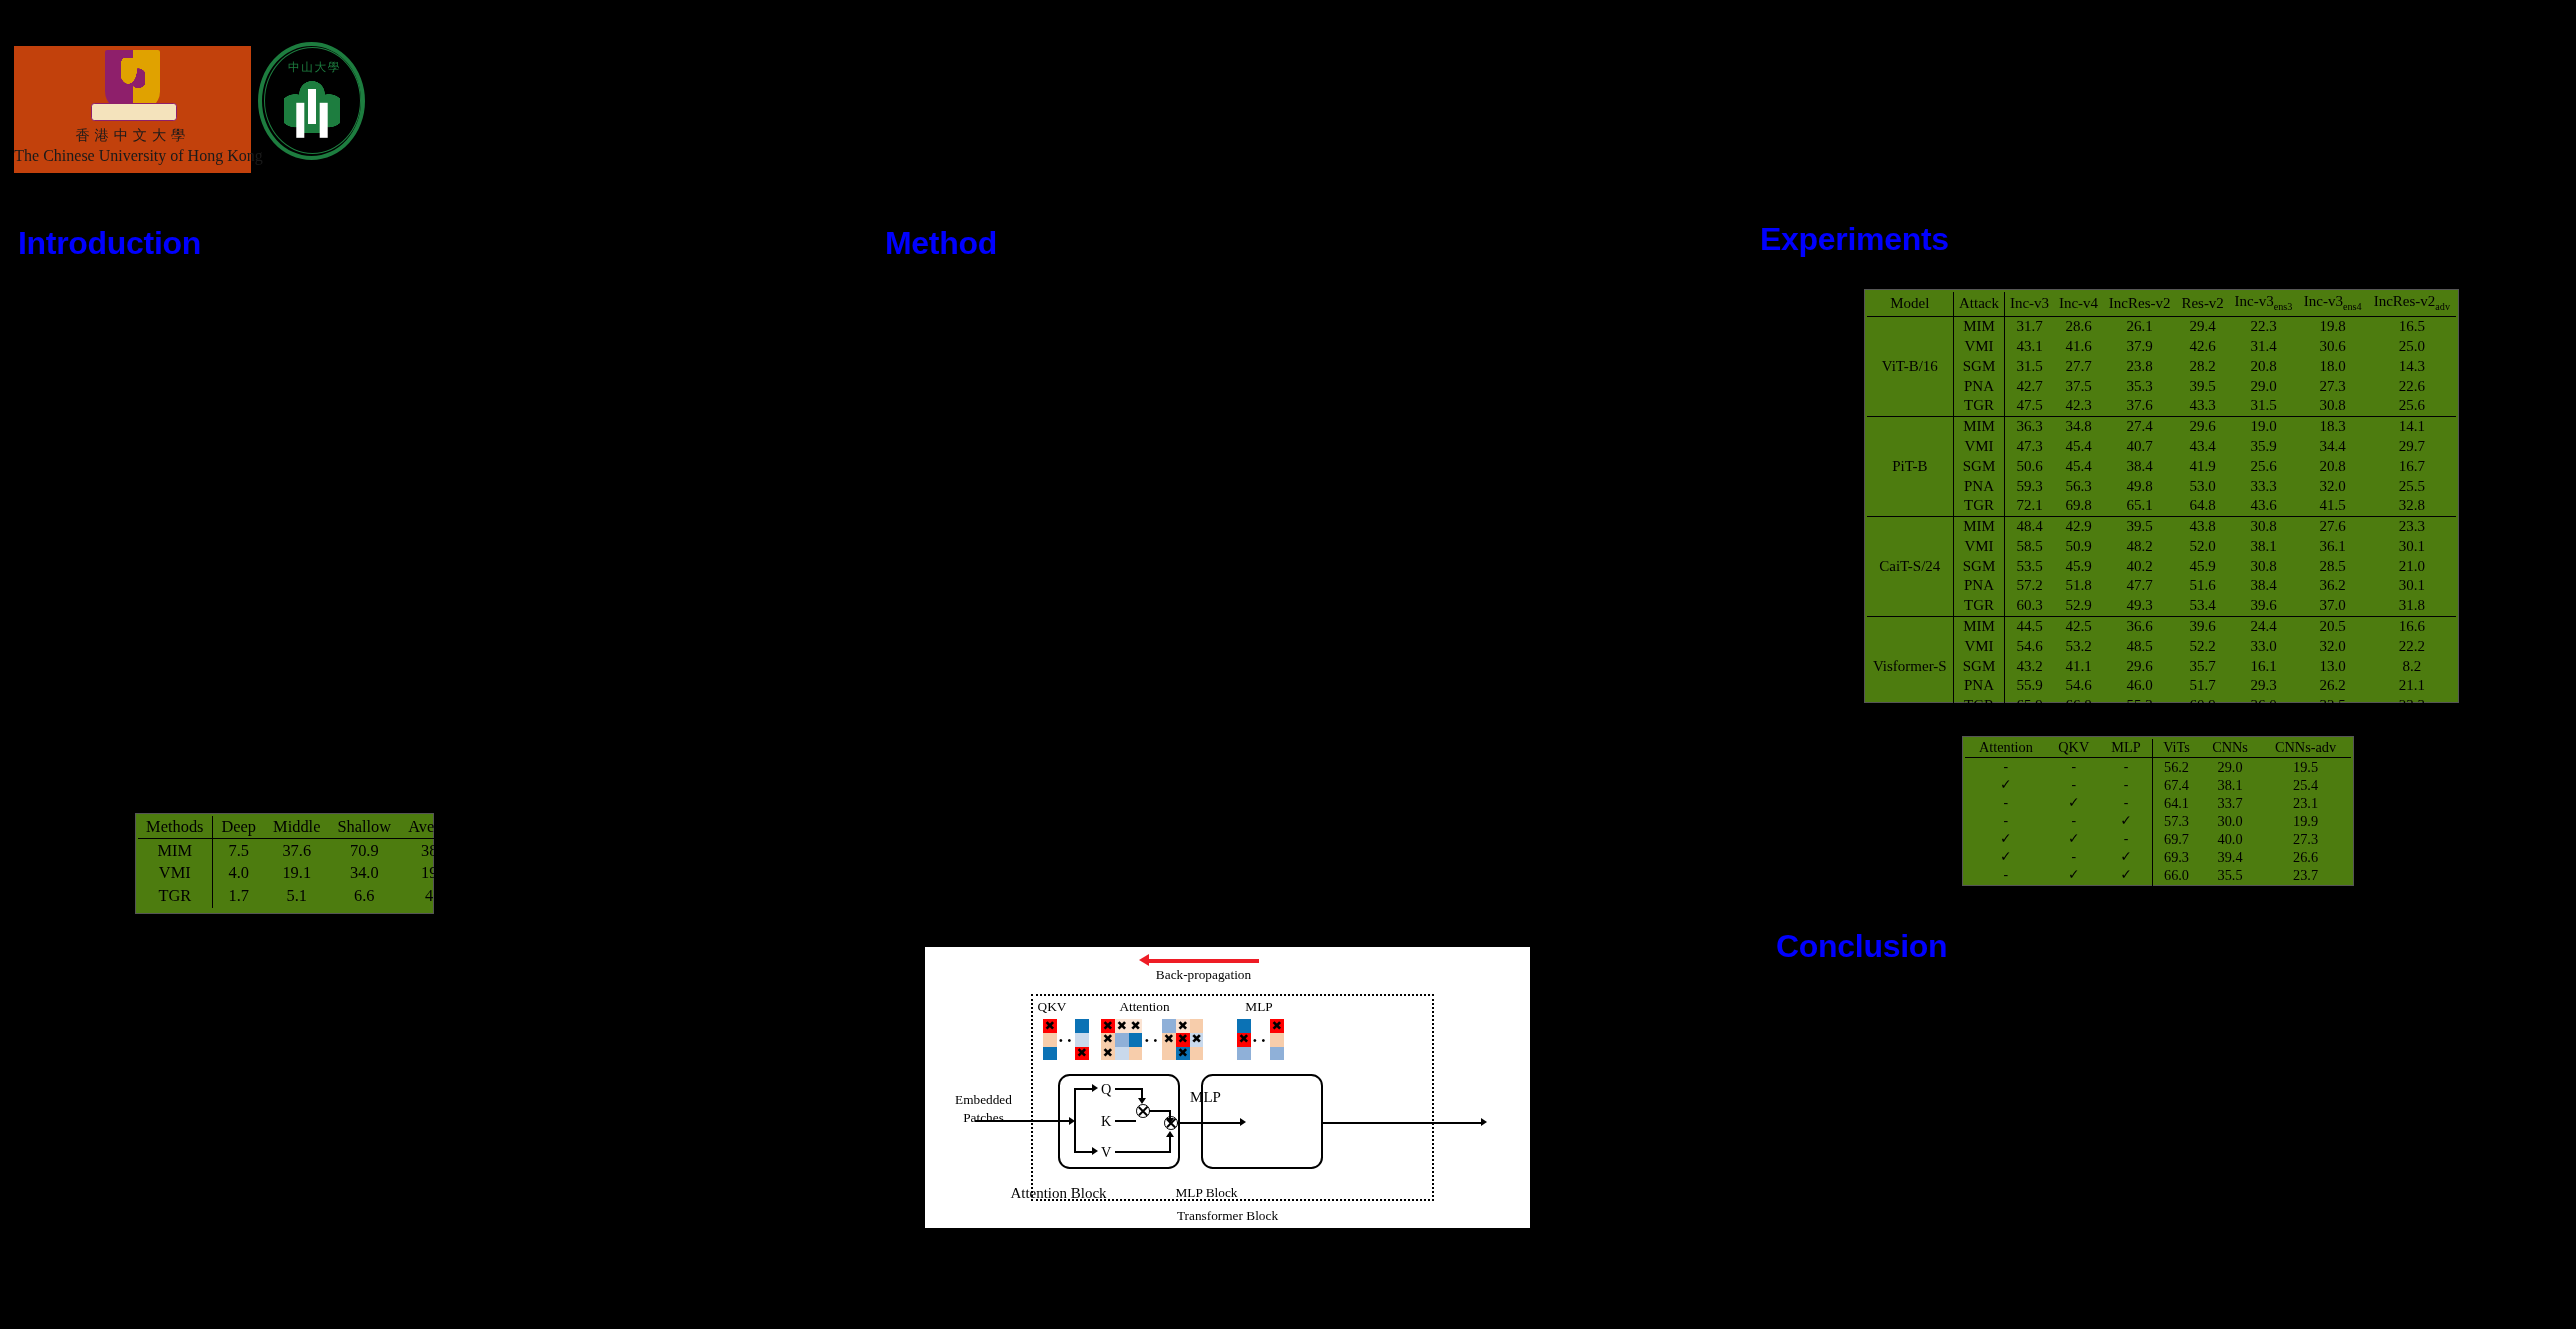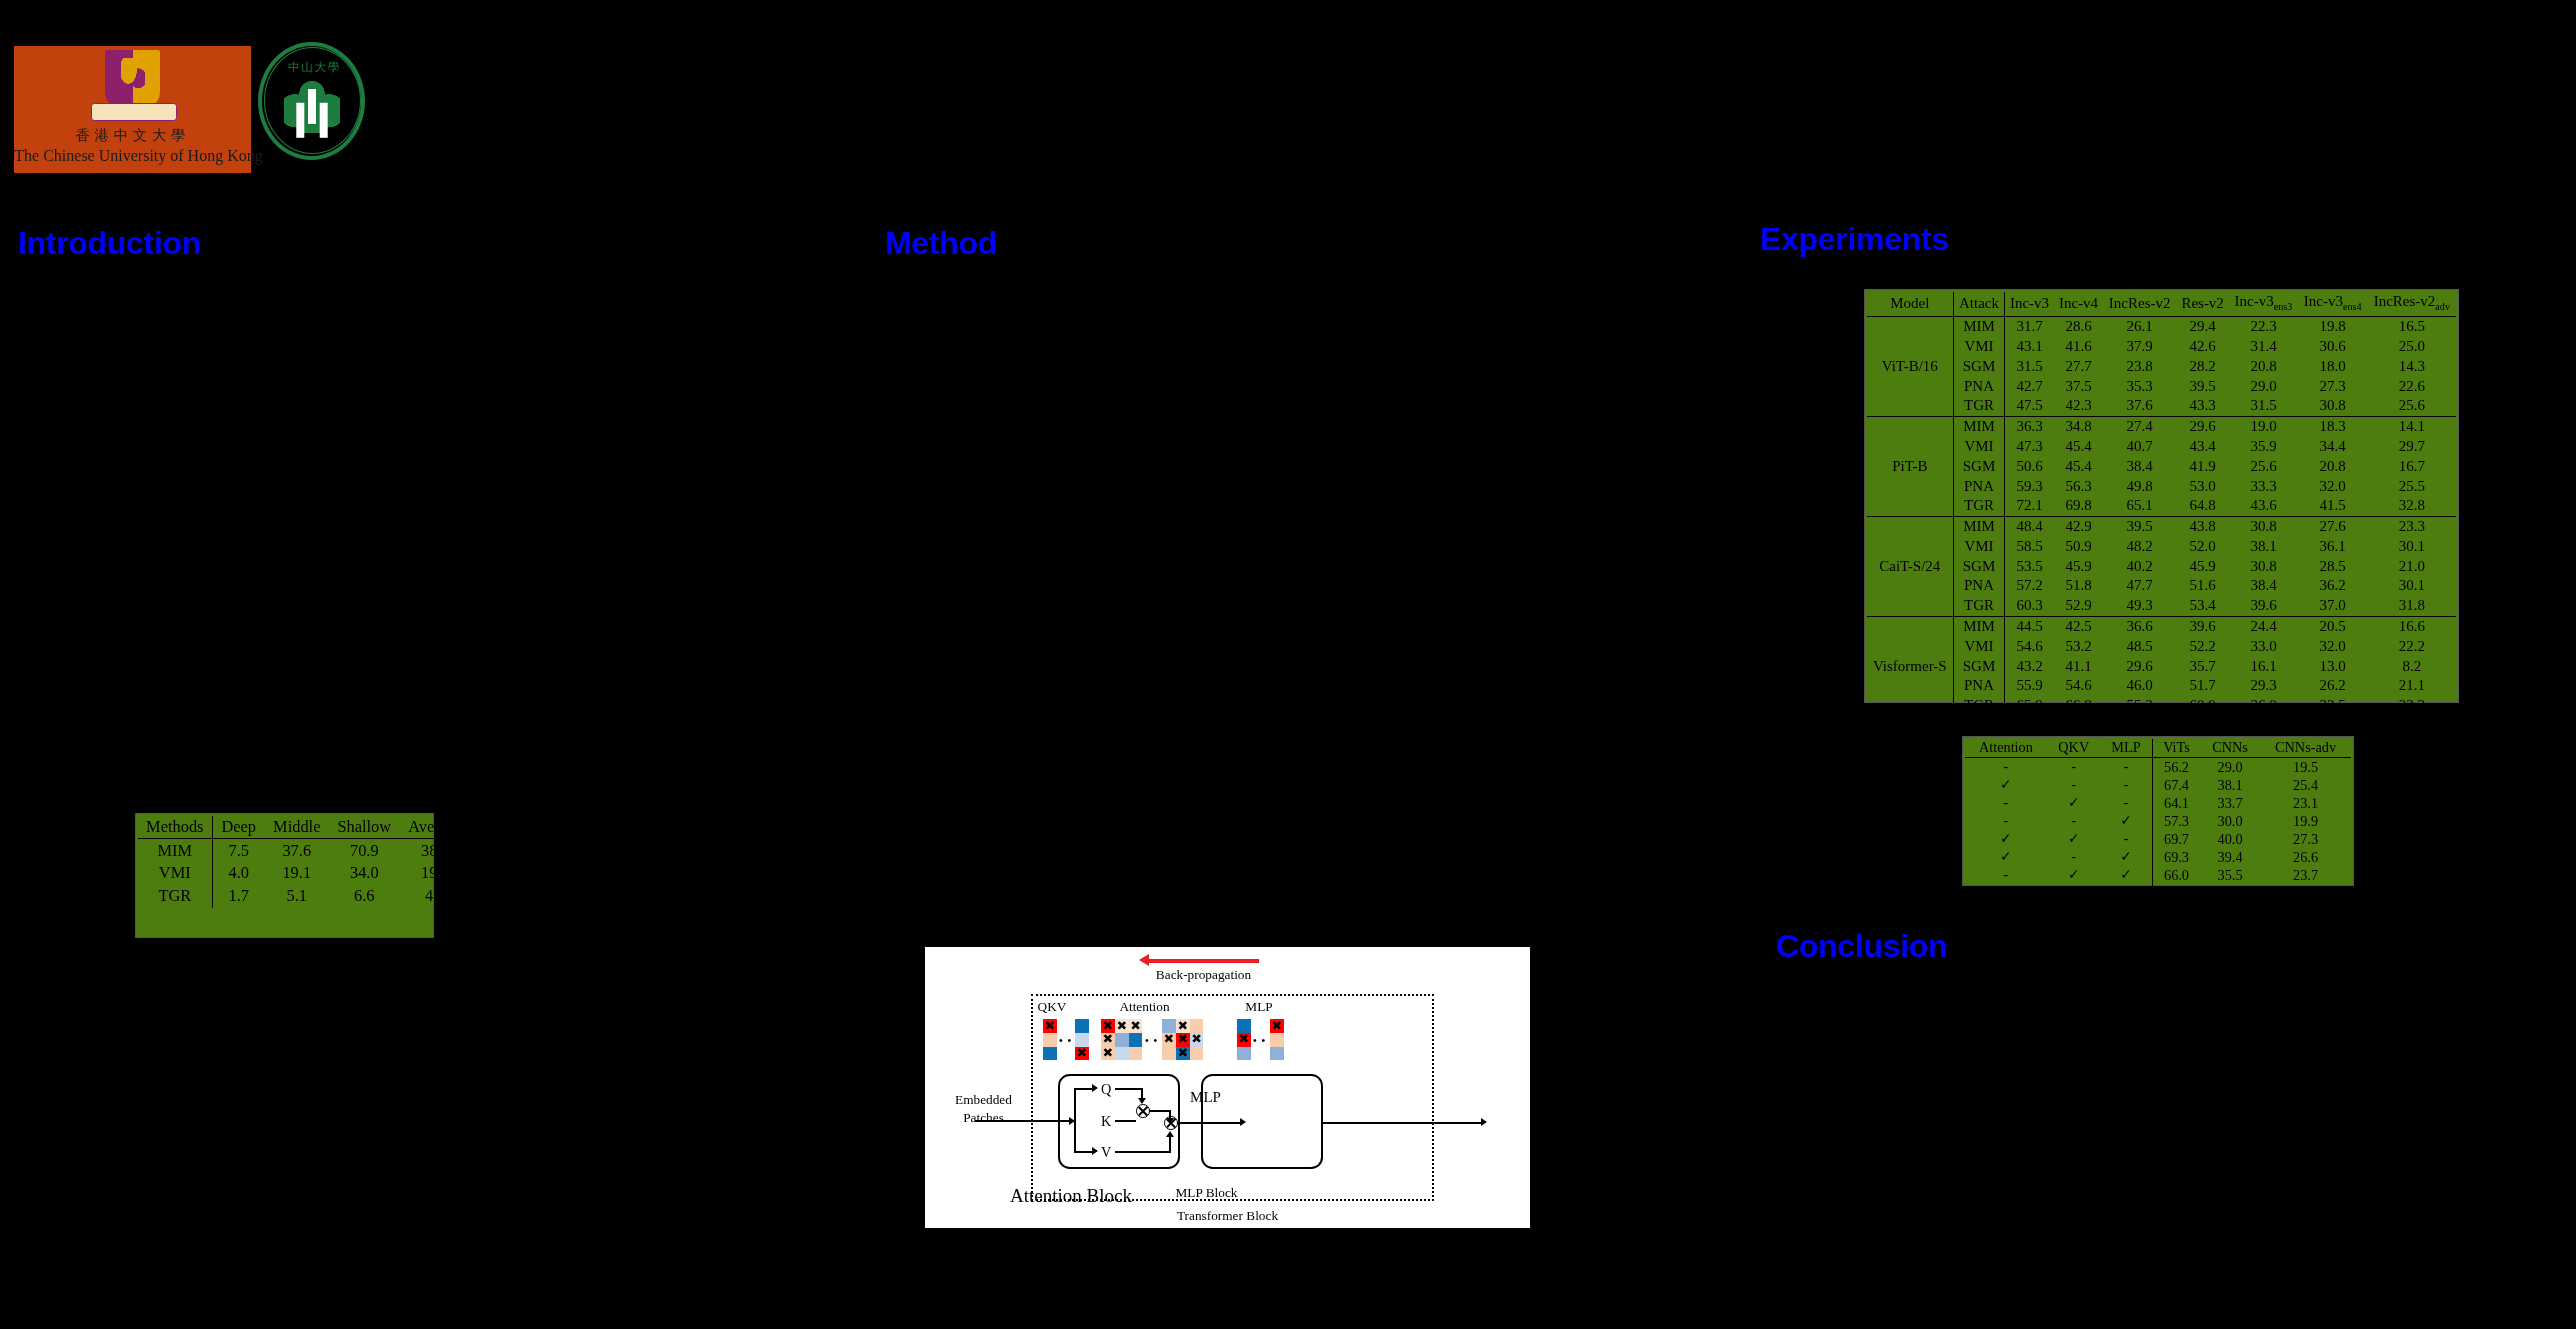--- a/index.html
+++ b/index.html
@@ -163,21 +163,21 @@
     left: 1962px; top: 736px;
     width: 392px; height: 150px;
   }
   #table-ablation table { font-size: 14.3px; }
   #table-ablation td, #table-ablation th { padding: 1.9px 5.3px; line-height: 1.0; }
   #table-ablation .check { font-size: 13.8px; }
 
   
   #table-layers {
     left: 135px; top: 813px;
-    width: 299px; height: 125px;
+    width: 299px; height: 101px;
   }
   #table-layers table { font-size: 16.4px; }
   #table-layers td, #table-layers th { padding: 3.2px 8.5px; line-height: 1.0; }
 
   
   #figure-transformer {
     position: absolute;
     left: 925px; top: 947px;
     width: 586px; height: 281px;
     background: #ffffff;
@@ -200,21 +200,21 @@
     color: #000000;
     white-space: nowrap;
     text-align: center;
   }
   #fig-backprop  { left: 223px; top: 20px; width: 111px; font-size: 13.3px; }
   #fig-transformer-block { left: 0; top: 261px; width: 100%; font-size: 13.3px; }
   #fig-embedded  { left: 16px; top: 144px; width: 85px; font-size: 13.3px; line-height: 1.35; }
   #fig-qkv       { left: 95px; top: 52px; width: 64px; font-size: 13.3px; }
   #fig-attention { left: 169px; top: 52px; width: 101px; font-size: 13.3px; }
   #fig-mlp-head  { left: 302px; top: 52px; width: 64px; font-size: 13.3px; }
-  #fig-attn-block{ left: 85px; top: 238px; width: 117px; font-size: 19px; }
+  #fig-attn-block{ left: 75px; top: 238px; width: 117px; font-size: 15px; }
   #fig-mlp-block { left: 223px; top: 238px; width: 117px; font-size: 13.3px; }
   #fig-mlp-inner { left: 233px; top: 142px; width: 95px; font-size: 15px; }
 
   .dotted-box {
     position: absolute;
     left: 106px; top: 47px;
     width: 403px; height: 207px;
     border: 2.1px dotted #000000;
     box-sizing: border-box;
   }

